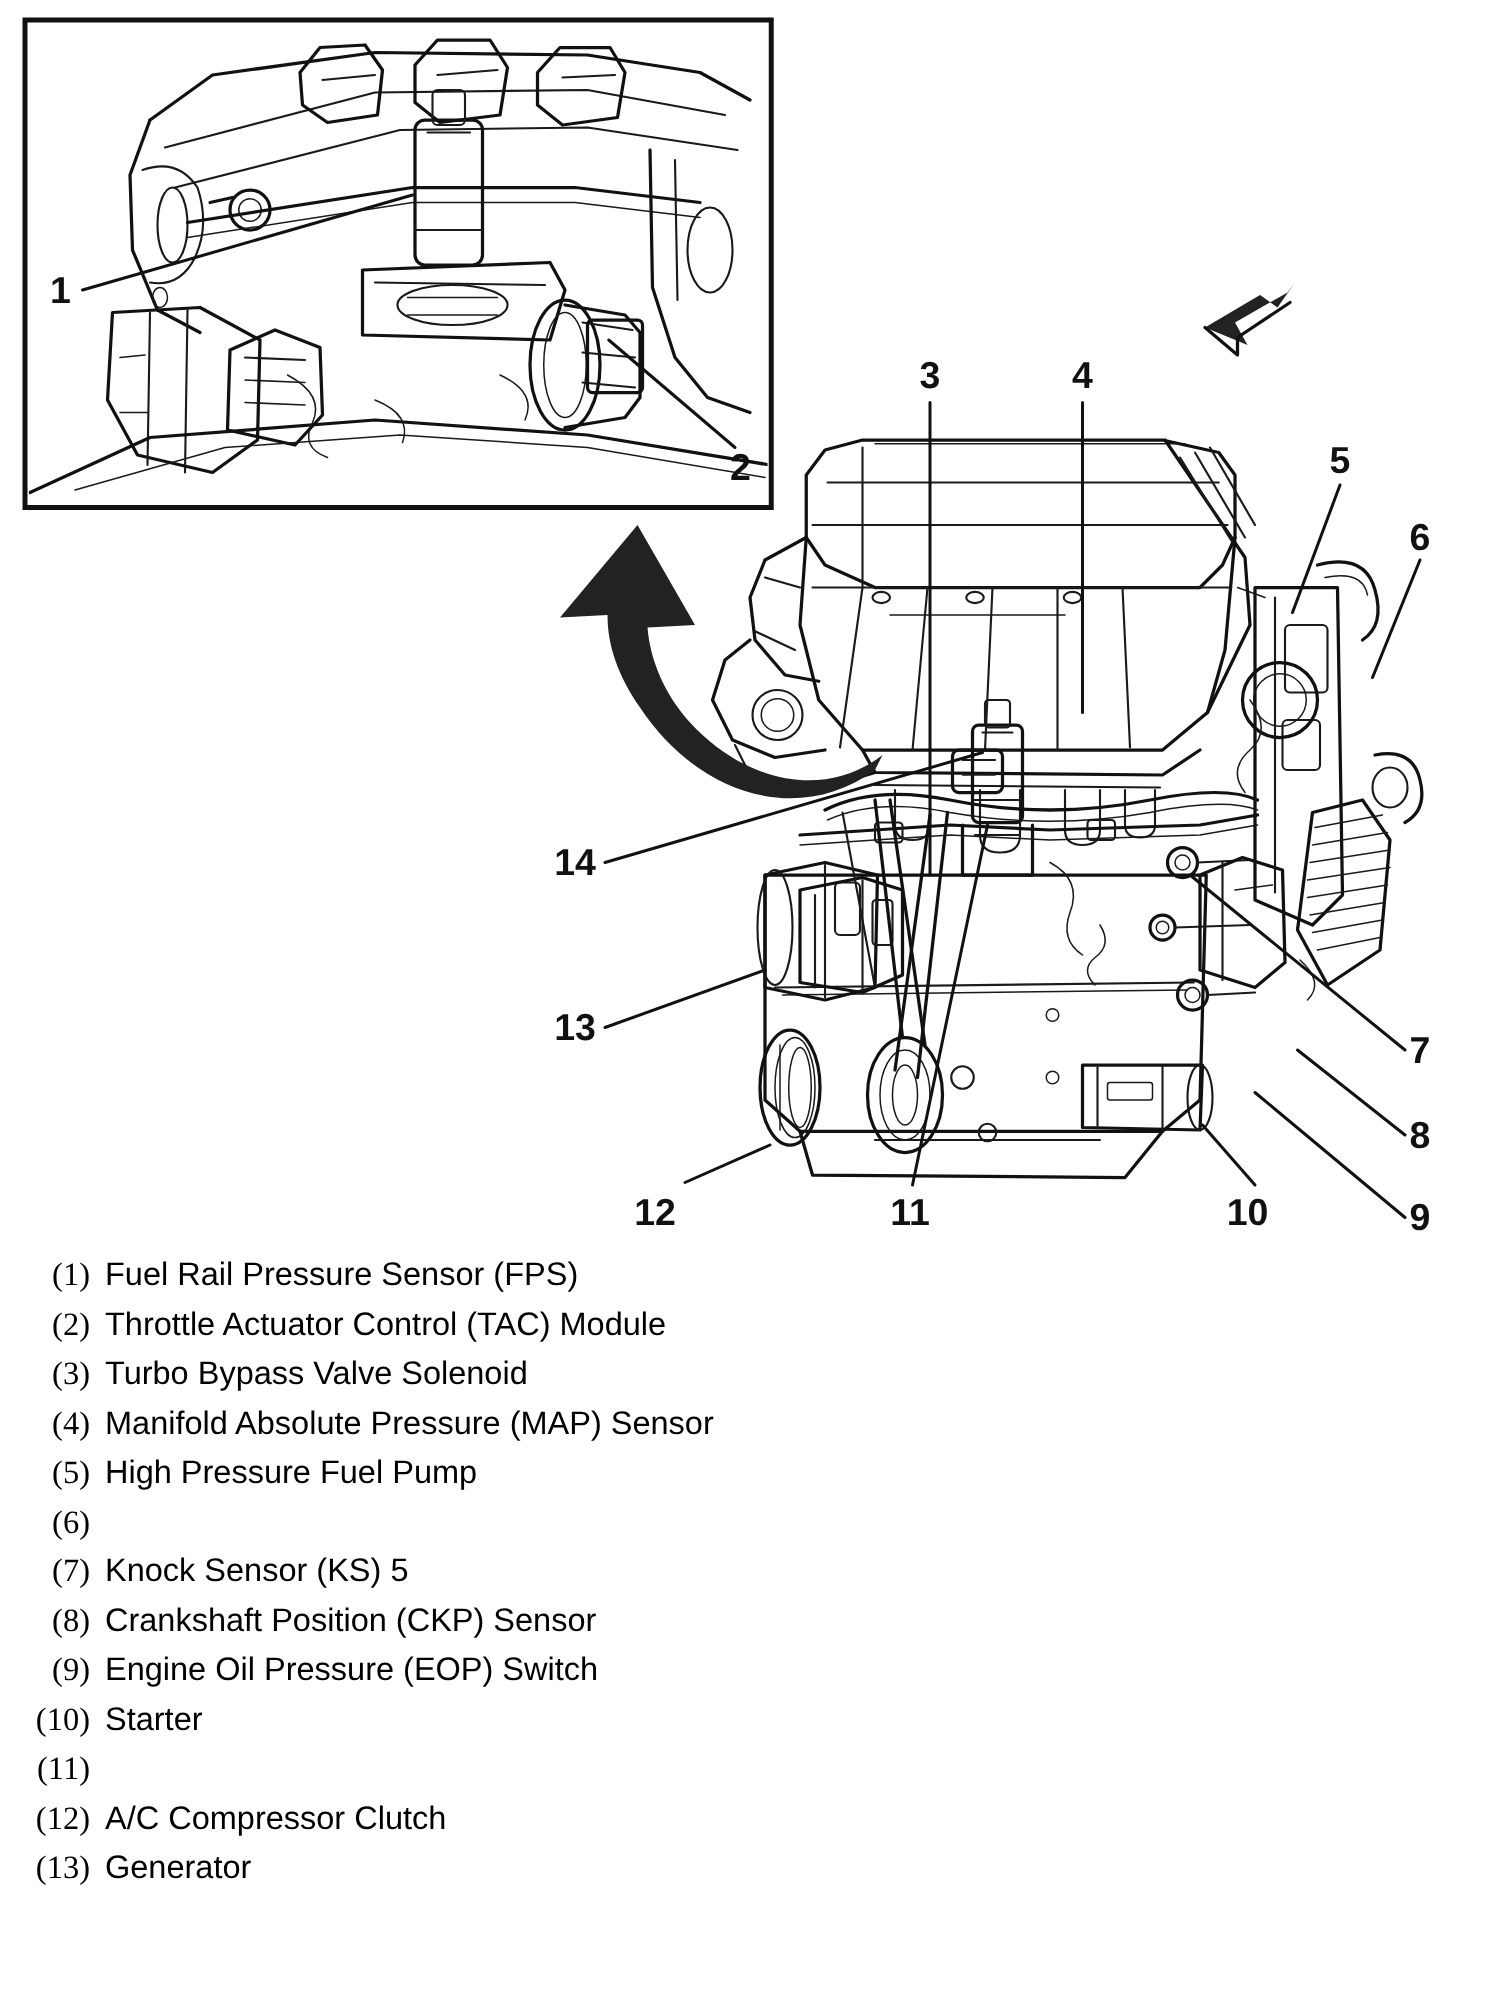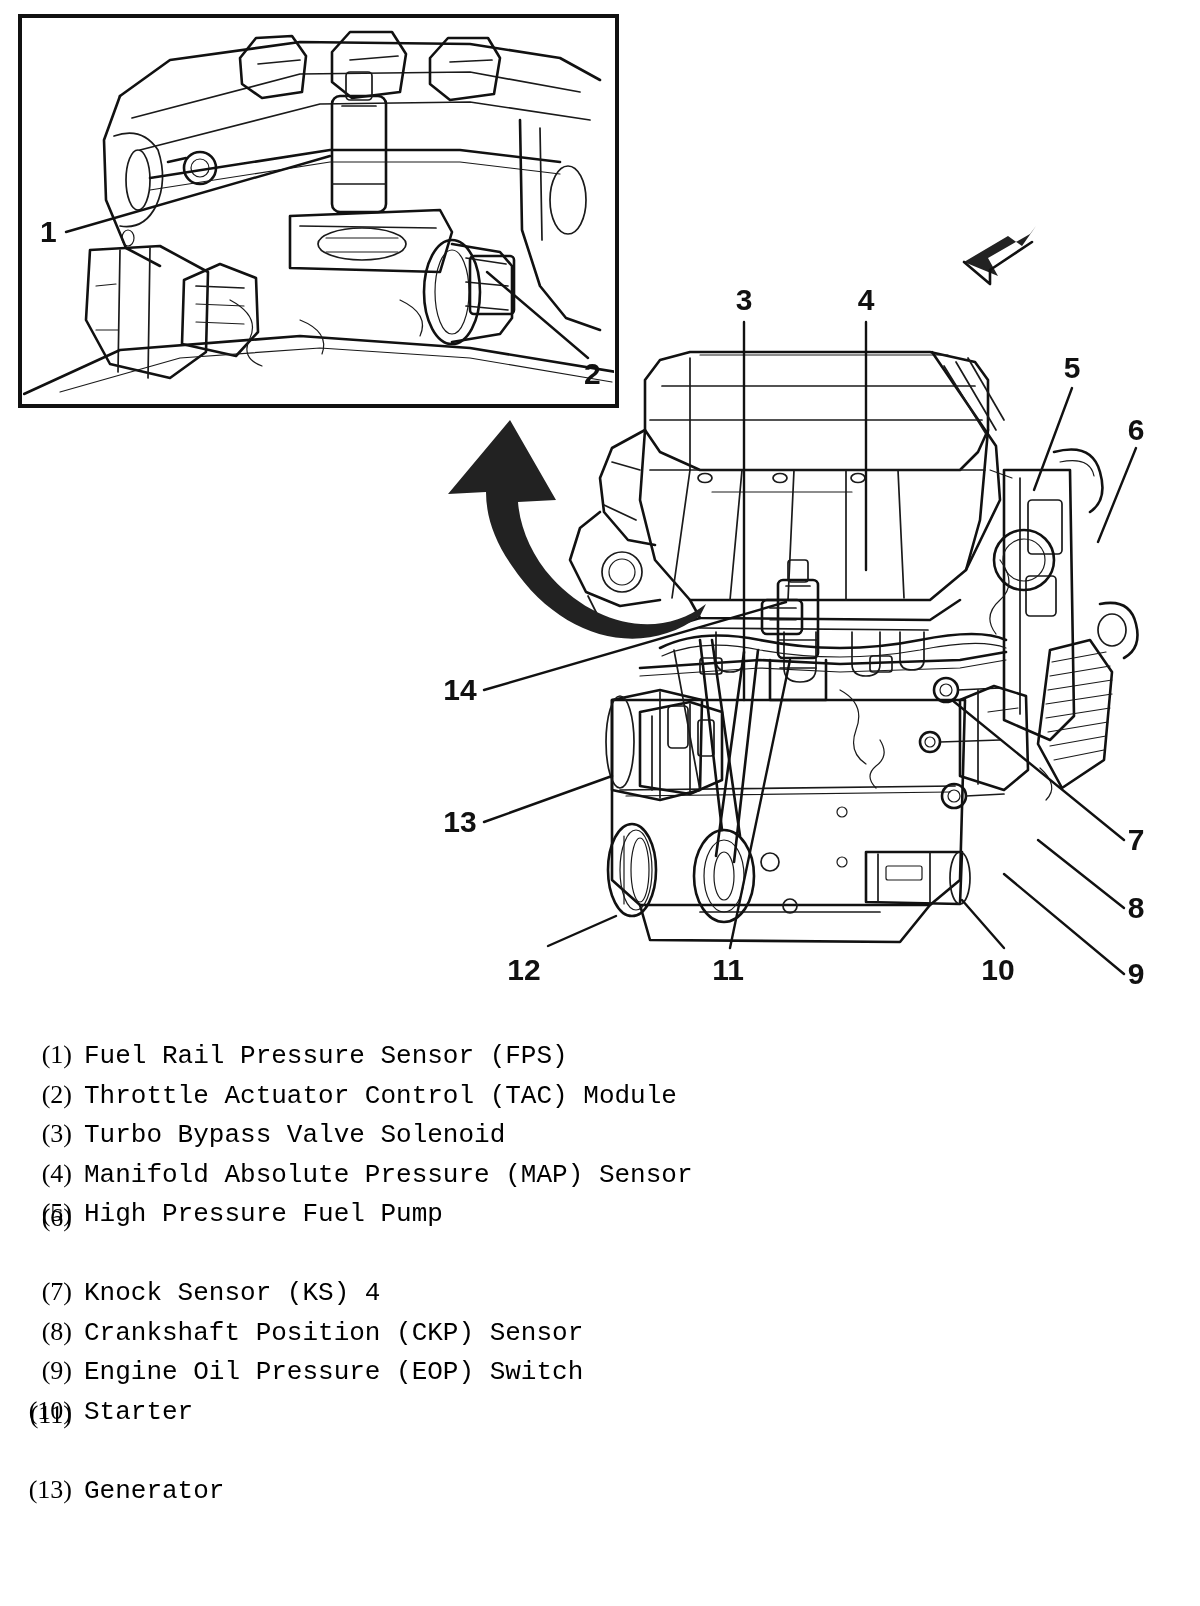--- a/index.html
+++ b/index.html
@@ -13,22 +13,21 @@
   
   #legend{position:absolute;left:0;top:1000px;width:1200px;}
   .legend-row{display:flex;align-items:baseline;height:39.5px;}
   .legend-num{
       width:72px;text-align:right;padding-right:12px;
       font-size:26px;line-height:39.5px;white-space:nowrap;
       font-family:"Liberation Serif","DejaVu Serif",serif;
   }
   .legend-label{
       font-size:26px;line-height:39.5px;white-space:nowrap;
-      font-family:Liberation Mono, monospace;
-      margin-top:37px;
+      font-family:Liberation Sans, sans-serif;
   }
 
   
   .callout{font-family:"Liberation Sans","DejaVu Sans",sans-serif;
            font-size:30px;font-weight:700;fill:#111;}
   .leader{stroke:#111;stroke-width:2.4;fill:none;stroke-linecap:round;}
   .ln{stroke:#1a1a1a;fill:none;stroke-width:1.7;stroke-linejoin:round;stroke-linecap:round;}
   .ln-thin{stroke:#1a1a1a;fill:none;stroke-width:1.2;stroke-linejoin:round;stroke-linecap:round;}
   .ln-thick{stroke:#111;fill:none;stroke-width:2.6;stroke-linejoin:round;stroke-linecap:round;}
   .solid{fill:#222;stroke:none;}
@@ -414,35 +413,39 @@
   </div>
   <div class="legend-row">
     <span class="legend-num">(5)</span>
     <span class="legend-label">High Pressure Fuel Pump</span>
   </div>
   <div class="legend-row">
     <span class="legend-num">(6)</span>
   </div>
   <div class="legend-row">
     <span class="legend-num">(7)</span>
-    <span class="legend-label">Knock Sensor (KS) 4</span>
+    <span class="legend-label">Knock Sensor (KS) 5</span>
   </div>
   <div class="legend-row">
     <span class="legend-num">(8)</span>
     <span class="legend-label">Crankshaft Position (CKP) Sensor</span>
   </div>
   <div class="legend-row">
     <span class="legend-num">(9)</span>
     <span class="legend-label">Engine Oil Pressure (EOP) Switch</span>
   </div>
   <div class="legend-row">
     <span class="legend-num">(10)</span>
     <span class="legend-label">Starter</span>
   </div>
   <div class="legend-row">
     <span class="legend-num">(11)</span>
   </div>
   <div class="legend-row">
+    <span class="legend-num">(12)</span>
+    <span class="legend-label">A/C Compressor Clutch</span>
+  </div>
+  <div class="legend-row">
     <span class="legend-num">(13)</span>
     <span class="legend-label">Generator</span>
   </div>
 
 </div>
 
 </body></html>

